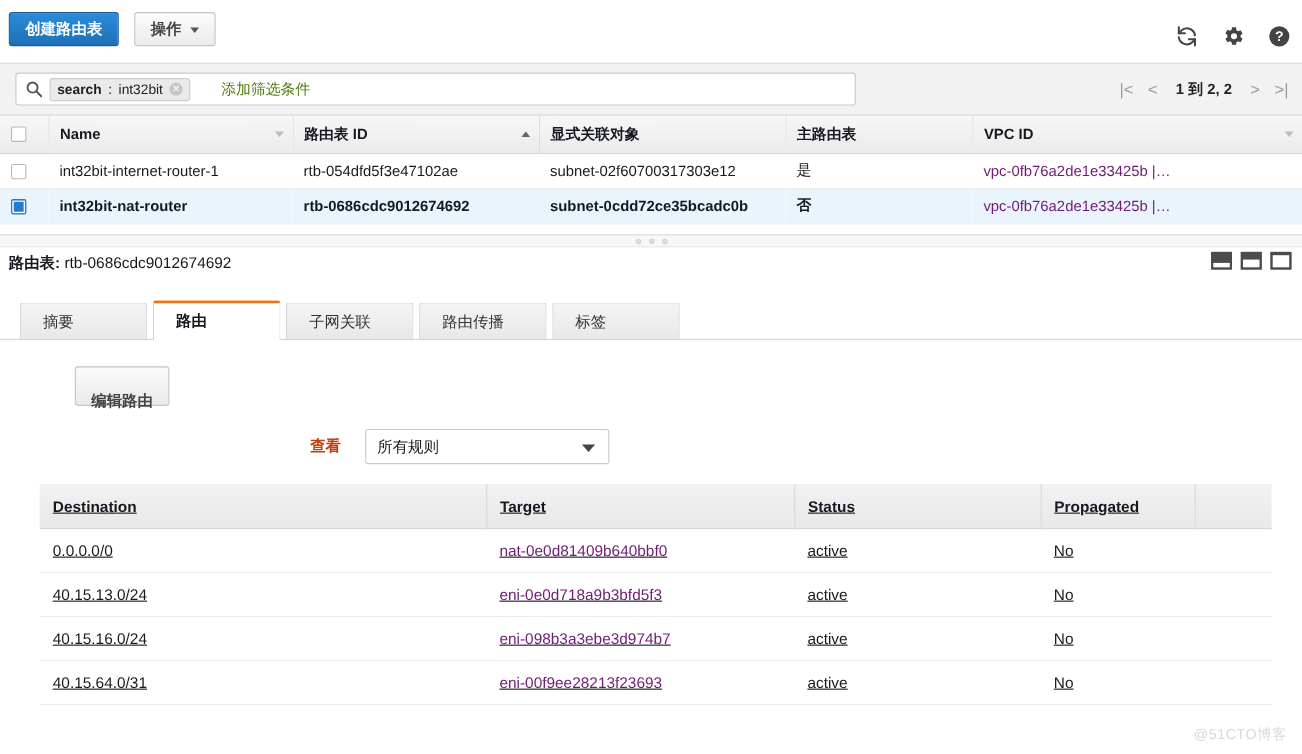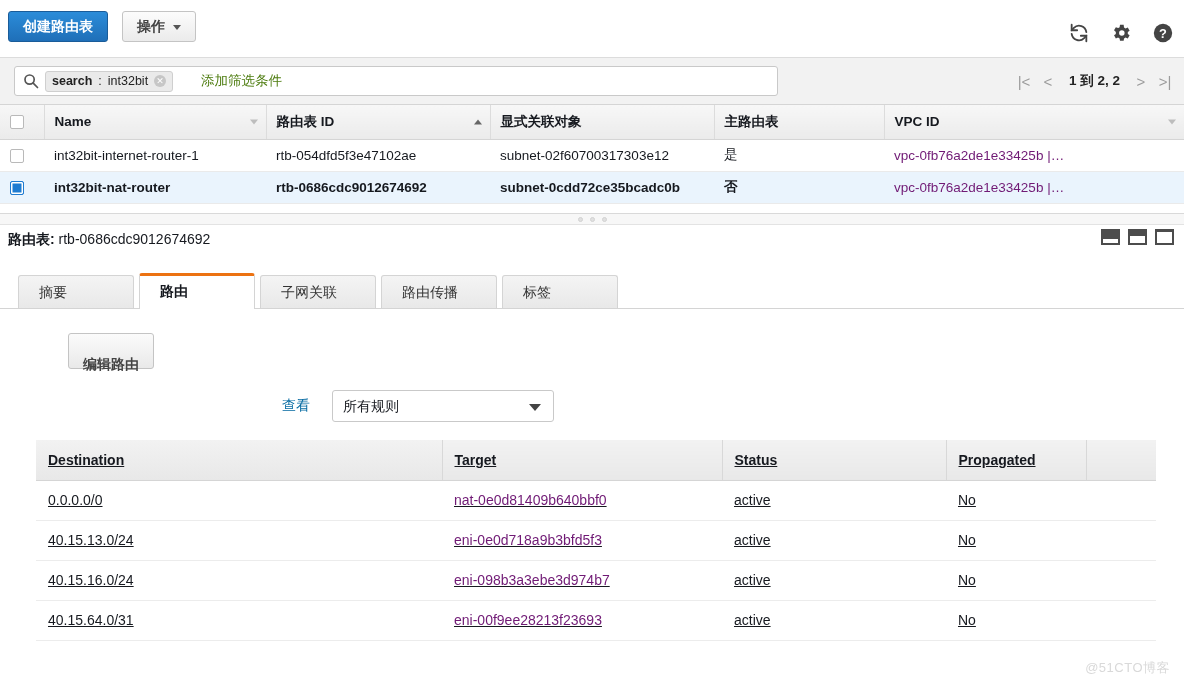--- a/index.html
+++ b/index.html
@@ -141,21 +141,21 @@
   }
   .tabline { position: absolute; left: 0; top: 83px; width: 1184px; height: 1px; background: #d4d4d4; }
 
   .btn-edit {
     position: absolute; left: 36px; top: 108px;
     height: 36px; padding: 16px 14px;
     background: linear-gradient(to bottom, #fbfbfb 0%, #e9e9e9 100%);
     border: 1px solid #c4c4c4; border-radius: 3px;
     font-size: 14px; font-weight: bold; color: #444; line-height: 28px; cursor: pointer; margin-left: 32px;
   }
-  .viewlabel { position: absolute; left: 282px; top: 172px; font-size: 14px; font-weight: normal; color: #0369a1; }
+  .viewlabel { position: absolute; left: 282px; top: 172px; font-size: 14px; font-weight: bold; color: #c2410c; }
   .select {
     position: absolute; left: 332px; top: 165px; width: 222px; height: 32px;
     background: #fff; border: 1px solid #c9c9c9; border-radius: 3px;
     font-size: 14px; color: #16191f; line-height: 30px; padding: 0 10px; cursor: pointer;
   }
   .select .caret { position: absolute; right: 12px; top: 13px;
     border-left: 6px solid transparent; border-right: 6px solid transparent; border-top: 7px solid #444; }
 
   
   .routewrap { position: absolute; left: 36px; top: 215px; width: 1120px; text-decoration: underline; }

